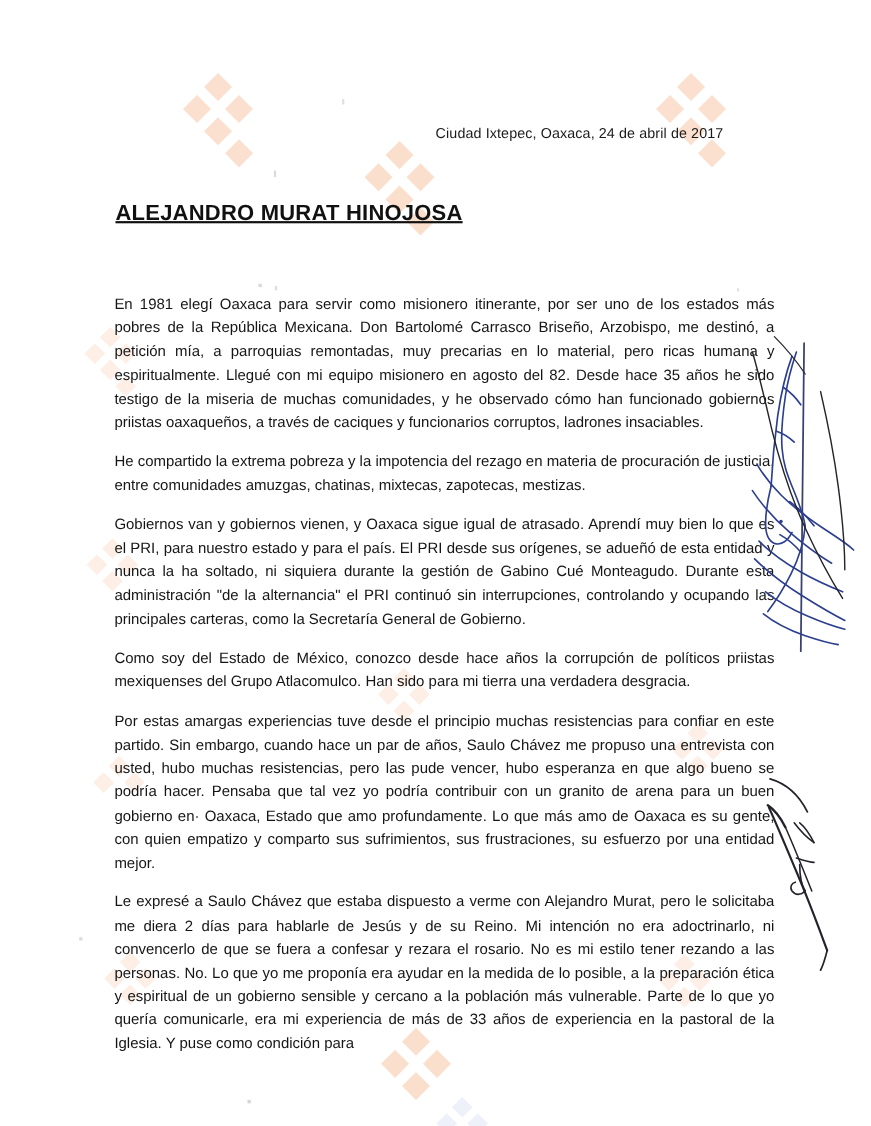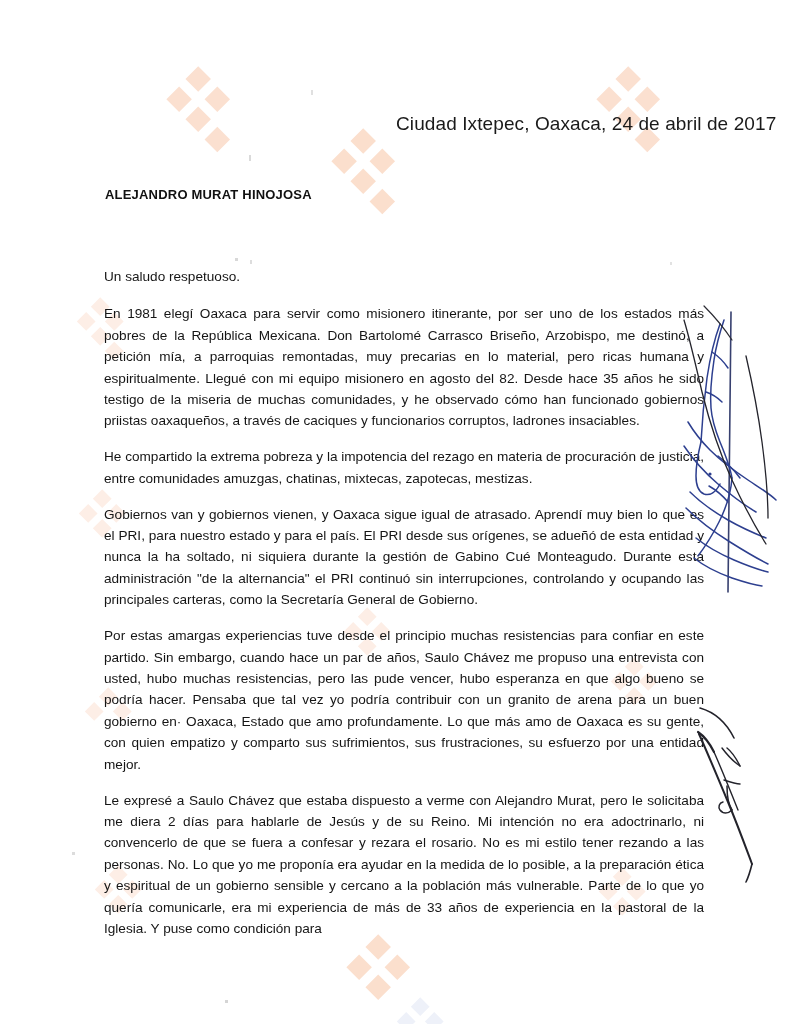--- a/index.html
+++ b/index.html
@@ -61,35 +61,36 @@
     z-index: 3;
     left: 0;
     top: 0;
     width: 792px;
   }
 
   .dateline {
     position: absolute;
     left: 396px;
     top: 113px;
-    font-size: 19px;
+    font-size: 13px;
     color: #1a1a1a;
     letter-spacing: 0.1px;
     white-space: nowrap;
   }
 
   .addressee {
     position: absolute;
     left: 105px;
     top: 185px;
-    font-size: 13px;
+    font-size: 20px;
     font-weight: bold;
     color: #111111;
     line-height: 19px;
     letter-spacing: 0.2px;
+    text-decoration: underline;
   }
 
   .body {
     position: absolute;
     left: 104px;
     top: 266px;
     width: 600px;
     font-size: 13.6px;
     color: #151515;
     line-height: 21.4px;
@@ -237,24 +238,24 @@
 
   <div class="content">
 
     <div class="dateline">Ciudad Ixtepec, Oaxaca, 24 de abril de 2017</div>
 
     <div class="addressee">
       <div>ALEJANDRO MURAT HINOJOSA</div>
     </div>
 
     <div class="body">
-      <p class="greeting">Un saludo respetuoso.</p>
       <p>En 1981 elegí Oaxaca para servir como misionero itinerante, por ser uno de los estados más pobres de la República Mexicana. Don Bartolomé Carrasco Briseño, Arzobispo, me destinó, a petición mía, a parroquias remontadas, muy precarias en lo material, pero ricas humana y espiritualmente. Llegué con mi equipo misionero en agosto del 82. Desde hace 35 años he sido testigo de la miseria de muchas comunidades, y he observado cómo han funcionado gobiernos priistas oaxaqueños, a través de caciques y funcionarios corruptos, ladrones insaciables.</p>
       <p>He compartido la extrema pobreza y la impotencia del rezago en materia de procuración de justicia, entre comunidades amuzgas, chatinas, mixtecas, zapotecas, mestizas.</p>
       <p>Gobiernos van y gobiernos vienen, y Oaxaca sigue igual de atrasado. Aprendí muy bien lo que es el PRI, para nuestro estado y para el país. El PRI desde sus orígenes, se adueñó de esta entidad y nunca la ha soltado, ni siquiera durante la gestión de Gabino Cué Monteagudo. Durante esta administración "de la alternancia" el PRI continuó sin interrupciones, controlando y ocupando las principales carteras, como la Secretaría General de Gobierno.</p>
+      <p>Como soy del Estado de México, conozco desde hace años la corrupción de políticos priistas mexiquenses del Grupo Atlacomulco. Han sido para mi tierra una verdadera desgracia.</p>
       <p>Por estas amargas experiencias tuve desde el principio muchas resistencias para confiar en este partido. Sin embargo, cuando hace un par de años, Saulo Chávez me propuso una entrevista con usted, hubo muchas resistencias, pero las pude vencer, hubo esperanza en que algo bueno se podría hacer. Pensaba que tal vez yo podría contribuir con un granito de arena para un buen gobierno en· Oaxaca, Estado que amo profundamente. Lo que más amo de Oaxaca es su gente, con quien empatizo y comparto sus sufrimientos, sus frustraciones, su esfuerzo por una entidad mejor.</p>
       <p class="last">Le expresé a Saulo Chávez que estaba dispuesto a verme con  Alejandro Murat, pero le solicitaba me diera 2 días para hablarle de Jesús y de su Reino. Mi intención no era adoctrinarlo, ni convencerlo de que se fuera a confesar y rezara el rosario. No es mi estilo tener rezando a las personas. No. Lo que yo me proponía era ayudar en la medida de lo posible, a la preparación ética y espiritual de un gobierno sensible y cercano a la población más vulnerable. Parte de lo que yo quería comunicarle, era mi experiencia de más de 33 años de experiencia en la pastoral de la Iglesia. Y puse como condición para</p>
     </div>
 
   </div>
 
   <div class="sig-main">
     <svg width="110" height="300" viewBox="0 0 110 300" fill="none" xmlns="http://www.w3.org/2000/svg" aria-hidden="true">
       <g stroke="#2d3f8f" stroke-width="1.5" fill="none" stroke-linecap="round" stroke-linejoin="round">
         <path d="M55 16 L52 296" stroke="#37406f" stroke-width="1.6"></path>

